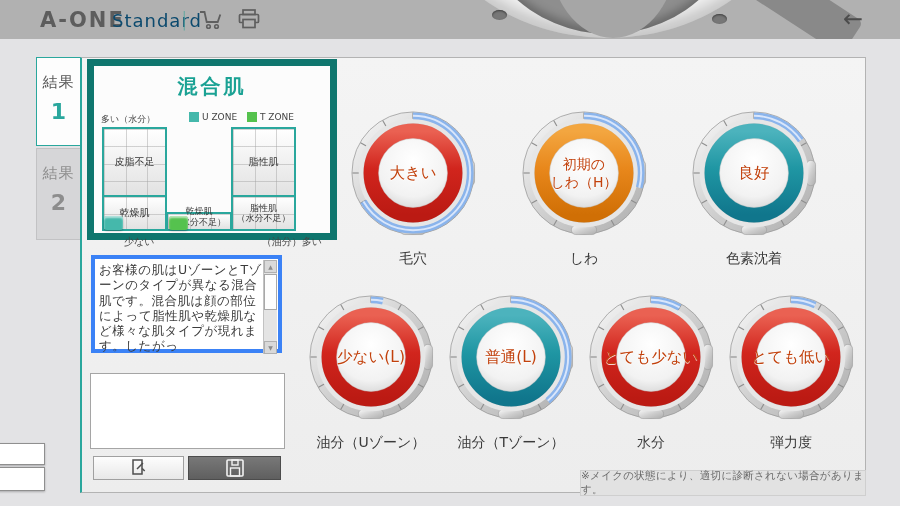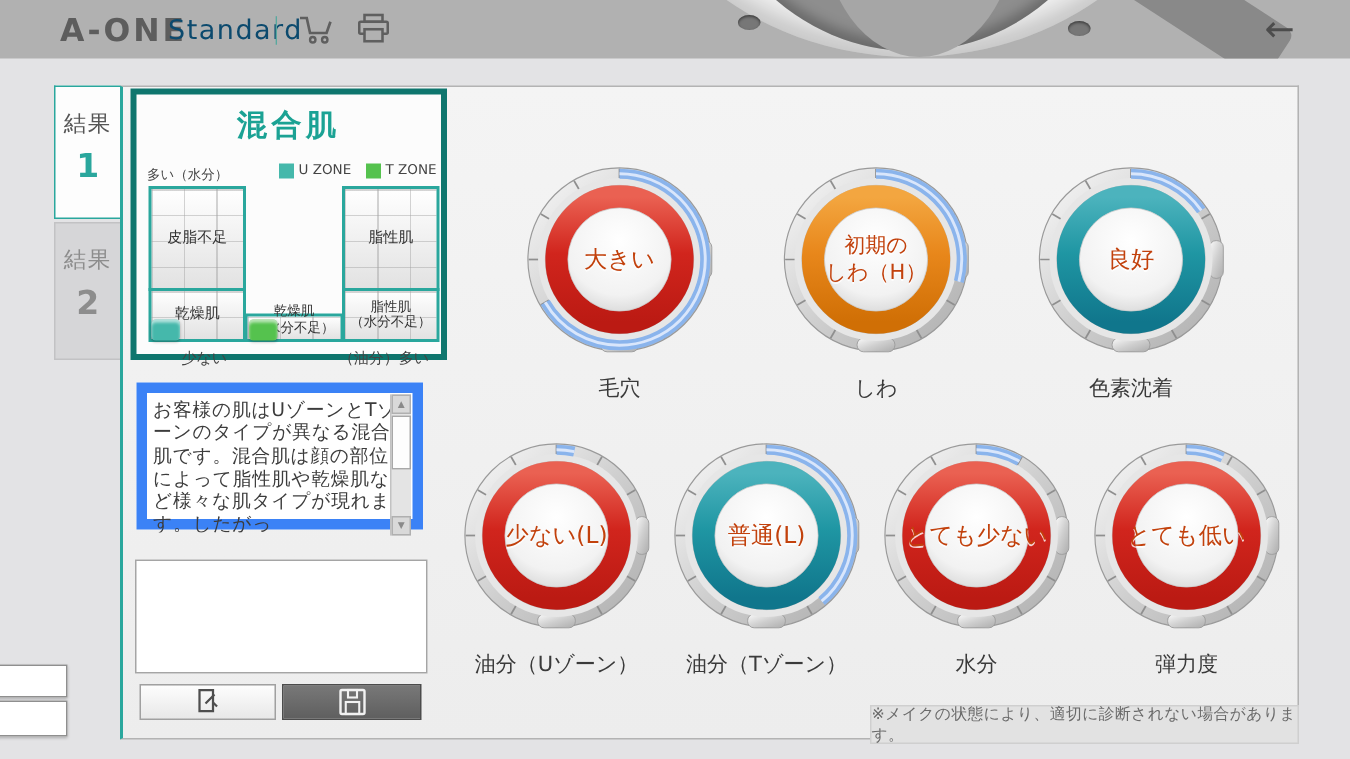--- a/index.html
+++ b/index.html
@@ -29,21 +29,21 @@
   
   .tab { position:absolute; width:44px; text-align:center; cursor:pointer; }
   #tab1 { left:36px; top:57px; height:89px; background:#fdfdfd; border:1px solid #2aa79d; border-right:none; }
   #tab2 { left:36px; top:148px; height:92px; background:#d6d6d8; border:1px solid #c2c2c4; border-right:none; }
   .tab-word { margin-top:16px; font-size:15px; color:#555; letter-spacing:1px; line-height:1.1; }
   #tab2 .tab-word { color:#8d8d8d; }
   .tab-num { margin-top:8px; font-size:22px; font-weight:bold; color:#2aa79d; }
   #tab2 .tab-num { color:#8d8d8d; }
 
   
-  #skinbox { position:absolute; left:87px; top:59px; width:211px; height:181px; background:#fcfcfc; border:4px solid #0f766e; }
+  #skinbox { position:absolute; left:87px; top:59px; width:250px; height:181px; background:#fcfcfc; border:7px solid #0f766e; }
   #skin-title { text-align:center; margin-top:7px; font-size:20px; font-weight:bold; color:#1ba294; letter-spacing:3px; }
   #legend-row { position:absolute; left:7px; top:46px; width:197px; height:12px; font-size:9px; color:#444; }
   #axis-top { position:absolute; left:0; top:1px; }
   .legend-item { position:absolute; top:0; display:flex; align-items:center; gap:3px; }
   #legend-u { left:88px; } #legend-t { left:146px; }
   .legend-swatch { width:10px; height:10px; display:inline-block; }
   #skingrid { position:absolute; left:8px; top:61px; width:194px; height:104px; }
   .region { position:absolute; border:2px solid #2aa79d; display:flex; align-items:center; justify-content:center;
             font-size:10px; color:#333; text-align:center; white-space:pre-line; line-height:1.15;
             background-image:
@@ -58,21 +58,21 @@
   .rg-f { left:129px; top:68px; width:65px; height:36px; font-size:9px; }
   .rg-e .region-label { position:relative; top:-5px; background:rgba(240,240,240,.0); }
   .marker { position:absolute; width:19px; height:14px; border-radius:3px; z-index:3;
             box-shadow:inset 0 2px 2px rgba(255,255,255,.6), 0 1px 2px rgba(0,0,0,.3); }
   #marker-u { left:2px; top:89px; }
   #marker-t { left:67px; top:89px; }
   #axis-bottom-left  { position:absolute; left:8px;  top:169px; font-size:10px; color:#444;margin-left:22px; }
   #axis-bottom-right { position:absolute; right:8px; top:169px; font-size:10px; color:#444; }
 
   
-  #descbox { position:absolute; left:91px; top:255px; width:191px; height:98px; background:#fff; border:7px solid #3b82f6; }
+  #descbox { position:absolute; left:91px; top:255px; width:191px; height:98px; background:#fff; border:4px solid #3b82f6; }
   #desc-text { position:absolute; left:4px; top:3px; width:168px; height:90px; overflow:hidden;
                font-size:12.5px; line-height:1.22; color:#3c3c3c; letter-spacing:.5px; }
   #desc-scroll { position:absolute; right:1px; top:1px; width:14px; height:94px; background:#e4e4e4; border-left:1px solid #c2c2c2; }
   .sb-btn { position:absolute; left:0; width:13px; height:13px; background:#d9d9d9; border:1px solid #b0b0b0;
             font-size:6px; color:#8a8a8a; text-align:center; line-height:12px; cursor:pointer; }
   #sb-up { top:0; } #sb-down { bottom:0; }
   #sb-thumb { position:absolute; left:0; top:14px; width:13px; height:36px; background:#fdfdfd; border:1px solid #a8a8a8; cursor:grab; }
 
   
   #memobox { position:absolute; left:90px; top:373px; width:195px; height:76px; background:#fff; border:1px solid #a5a5a5; }

